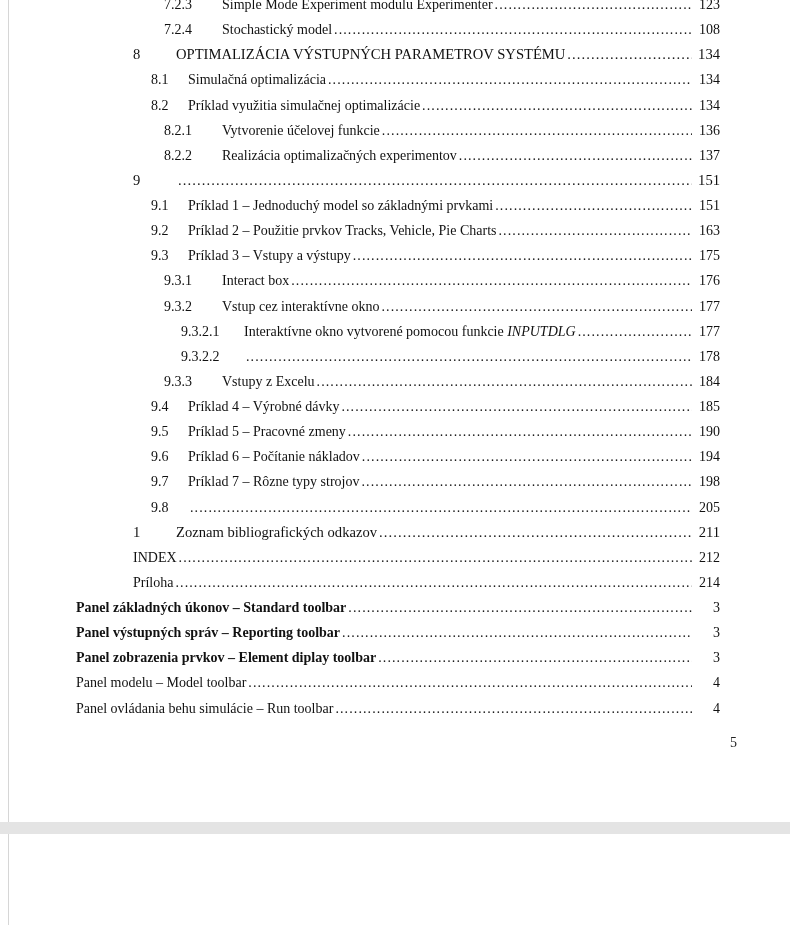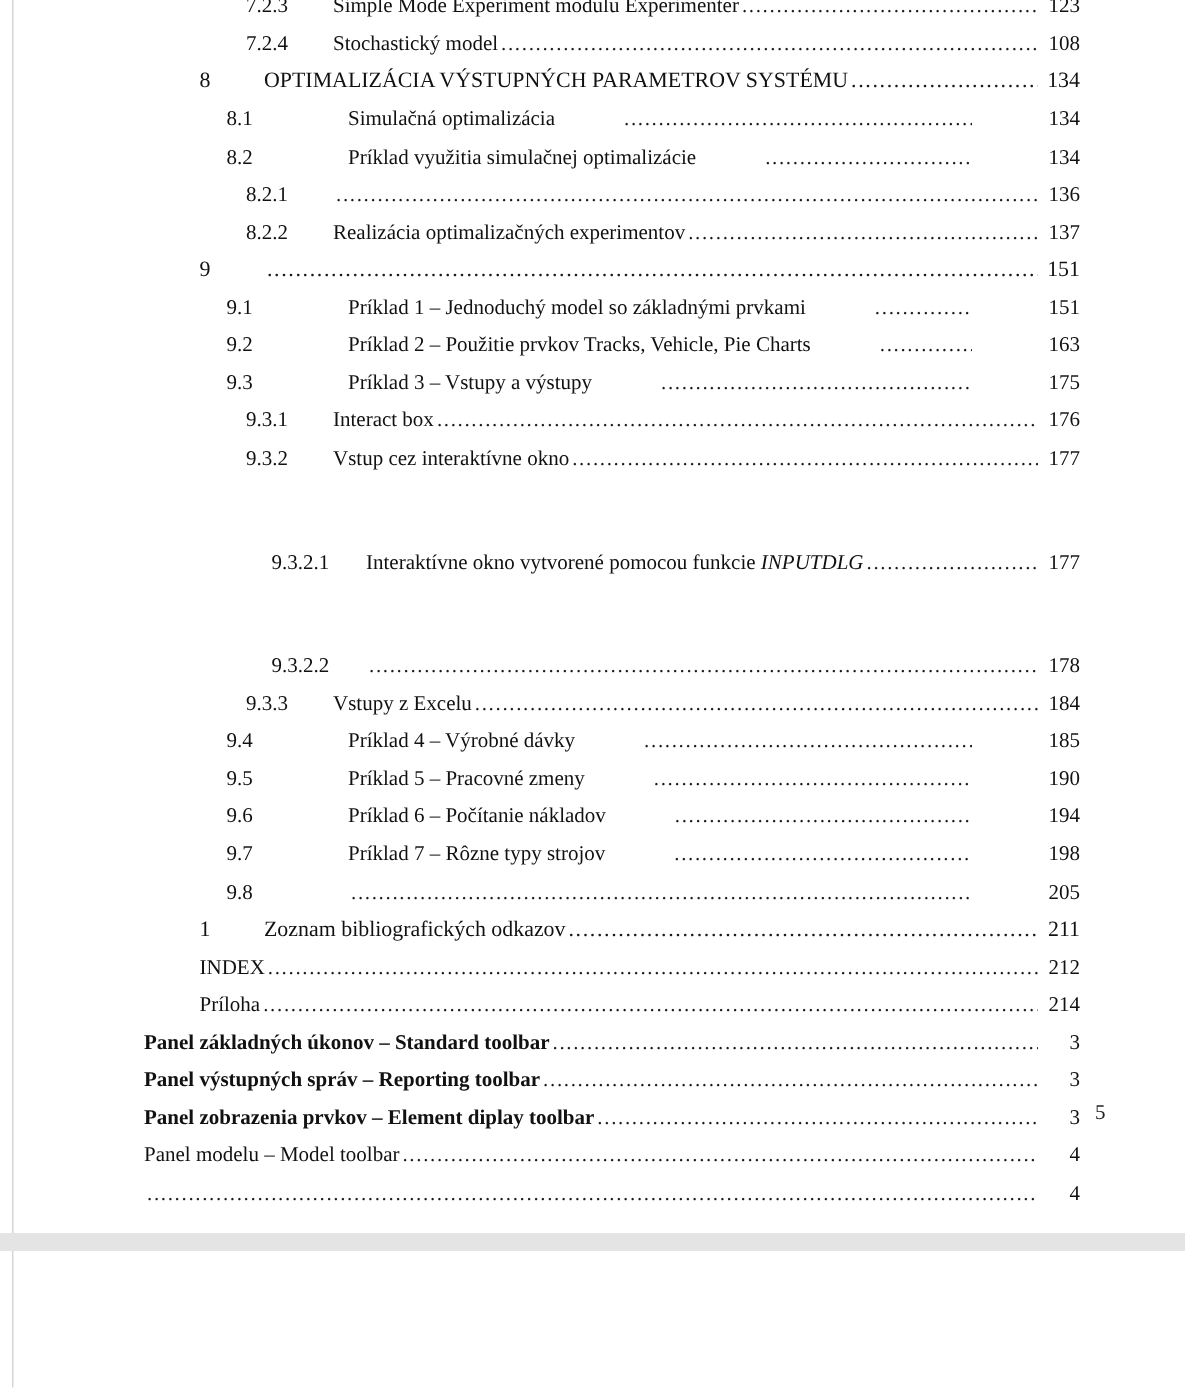--- a/index.html
+++ b/index.html
@@ -26,28 +26,28 @@
   .row .label .it{font-style:italic;}
   .row .leader{
     flex:1 1 auto;overflow:hidden;
     letter-spacing:1.1px;margin-left:2px;margin-right:1px;
     font-weight:normal;color:#1a1a1a;
   }
   .row .pagenum{flex:0 0 auto;min-width:27px;text-align:right;font-weight:normal;}
 
   .lvl1{padding-left:133px;font-size:14.6px;}
   .lvl1 .num{width:43px;}
-  .lvl2{padding-left:151px;gap:44px;}
+  .lvl2{padding-left:151px;}
   .lvl2 .num{width:37px;}
   .lvl3{padding-left:164px;}
   .lvl3 .num{width:58px;}
-  .lvl4{padding-left:181px;margin-top:44px;}
+  .lvl4{padding-left:181px;}
   .lvl4 .num{width:63px;}
   .lvl0{padding-left:133px;}
-  .panel{padding-left:96px;justify-content:space-between;}
+  .panel{padding-left:76px;justify-content:space-between;}
   .panel.bold .label{font-weight:bold;}
 
   #footer-page-number{
     position:absolute;left:0;top:733px;width:737px;
     text-align:right;font-size:14px;line-height:20px;color:#222;
   }
 </style>
 </head>
 <body>
 
@@ -79,20 +79,21 @@
         <span class="pagenum">134</span>
       </div>
       <div class="row lvl2">
         <span class="num">8.2</span>
         <span class="label">Príklad využitia simulačnej optimalizácie</span>
         <span class="leader">............................................................................................................................................................................................................................................................................................................</span>
         <span class="pagenum">134</span>
       </div>
       <div class="row lvl3">
         <span class="num">8.2.1</span>
+        <span class="label">Vytvorenie účelovej funkcie</span>
         <span class="leader">............................................................................................................................................................................................................................................................................................................</span>
         <span class="pagenum">136</span>
       </div>
       <div class="row lvl3">
         <span class="num">8.2.2</span>
         <span class="label">Realizácia optimalizačných experimentov</span>
         <span class="leader">............................................................................................................................................................................................................................................................................................................</span>
         <span class="pagenum">137</span>
       </div>
       <div class="row lvl1">
@@ -206,20 +207,21 @@
         <span class="label">Panel zobrazenia prvkov – Element diplay toolbar</span>
         <span class="leader">............................................................................................................................................................................................................................................................................................................</span>
         <span class="pagenum">3</span>
       </div>
       <div class="row panel">
         <span class="label">Panel modelu – Model toolbar</span>
         <span class="leader">............................................................................................................................................................................................................................................................................................................</span>
         <span class="pagenum">4</span>
       </div>
       <div class="row panel">
+        <span class="label">Panel ovládania behu simulácie – Run toolbar</span>
         <span class="leader">............................................................................................................................................................................................................................................................................................................</span>
         <span class="pagenum">4</span>
       </div>
     </div>
   <div id="footer-page-number">5</div>
 </div>
 
 <div id="page-separator"></div>
 
 <div class="page" id="page2">

